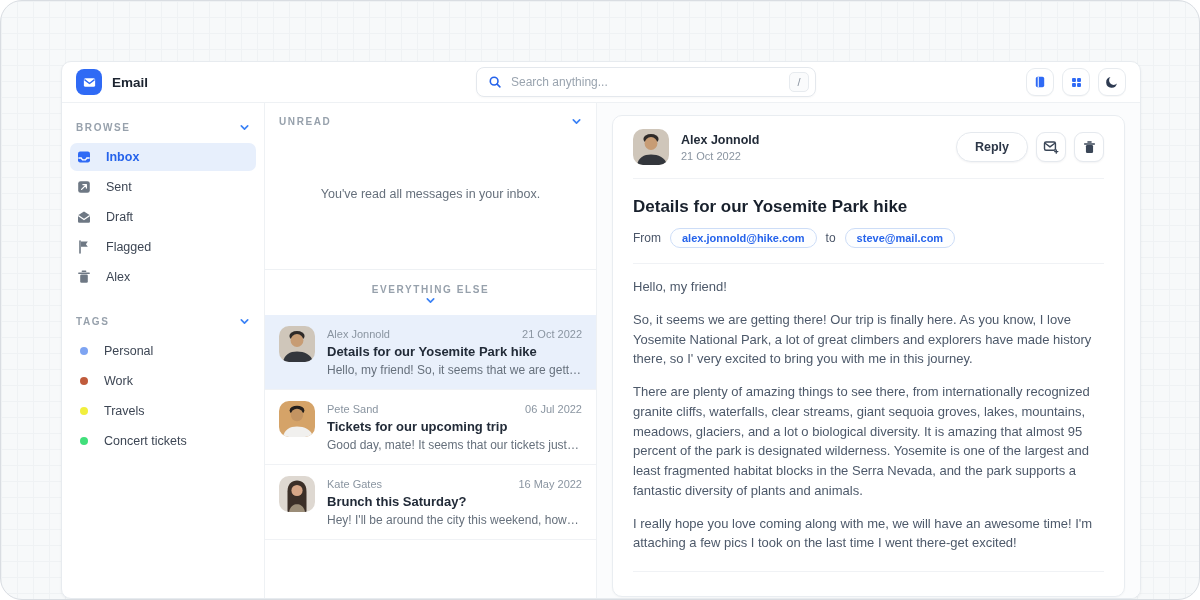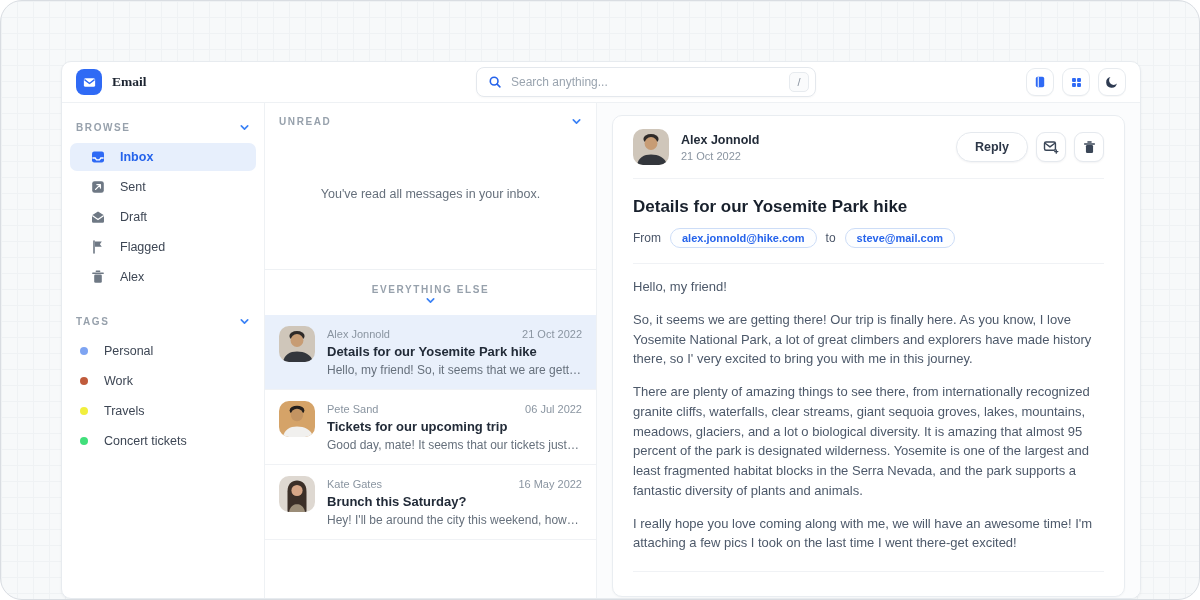--- a/index.html
+++ b/index.html
@@ -15,34 +15,34 @@
   .app {
     position:absolute; left:60px; top:60px; width:1080px; height:538px;
     background:#fff; border:1px solid #e7ebef; border-radius:10px;
     box-shadow:0 1px 3px rgba(16,24,40,.05);
     display:flex; flex-direction:column; overflow:hidden;
   }
   
   .topbar { height:41px; min-height:41px; border-bottom:1px solid #eef1f4; display:flex; align-items:center; padding:0 14px; }
   .brand { display:flex; align-items:center; gap:10px; width:190px; }
   .logo { width:26px; height:26px; border-radius:8px; background:#2f6af5; display:flex; align-items:center; justify-content:center; }
-  .brand-title { font-size:13.5px; font-weight:700; color:#1c2430;font-family:Liberation Serif, serif; }
+  .brand-title { font-size:13.5px; font-weight:700; color:#1c2430; }
   .search { width:340px; height:30px; border:1px solid #e4e8ed; border-radius:8px; background:#fff; display:flex; align-items:center; gap:9px; padding:0 6px 0 11px; margin:0 auto; box-shadow:0 1px 2px rgba(16,24,40,.03); }
   .search input { border:0; outline:0; flex:1; font-size:12px; color:#333; background:transparent; font-family:inherit; }
   .search input::placeholder { color:#9aa4af; }
   .kbd { width:20px; height:20px; border:1px solid #e7ebef; border-radius:5px; background:#fafbfc; color:#8a94a0; font-size:11px; display:flex; align-items:center; justify-content:center; }
   .top-actions { display:flex; gap:8px; }
   .hbtn { width:28px; height:28px; border:1px solid #e7ebef; border-radius:9px; background:#fff; display:flex; align-items:center; justify-content:center; cursor:pointer; box-shadow:0 1px 1px rgba(16,24,40,.03); }
   
   .cols { flex:1; display:flex; min-height:0; }
   .sidebar { width:202px; min-width:202px; padding:8px 8px 0; }
   .sec-head { display:flex; align-items:center; justify-content:space-between; padding:11px 6px 10px; }
   .sec-label { font-size:10px; font-weight:700; letter-spacing:1.6px; color:#97a1ac; }
   .chev { display:flex; }
-  .nav-item { display:flex; align-items:center; gap:14px; padding:6px 20px; margin-bottom:2px; border-radius:7px; font-size:12.5px; color:#3d4654; cursor:pointer; }
+  .nav-item { display:flex; align-items:center; gap:14px; padding:6px 6px; margin-bottom:2px; border-radius:7px; font-size:12.5px; color:#3d4654; cursor:pointer; }
   .nav-item svg { color:#6e7884; }
   .nav-item.active { background:#e7effc; color:#2563eb; font-weight:600; }
   .nav-item.active svg { color:#2f6af5; }
   .tag-item { display:flex; align-items:center; gap:16px; padding:7px 10px; margin-bottom:2px; font-size:12.5px; color:#3d4654; cursor:pointer; }
   .dot { width:8px; height:8px; border-radius:50%; }
   .dot-0 { background:#7ea4f2; } .dot-1 { background:#c05b3c; } .dot-2 { background:#f1ef3d; } .dot-3 { background:#41df7b; }
   
   .mid { width:333px; min-width:333px; border-left:1px solid #eef1f4; border-right:1px solid #eef1f4; display:flex; flex-direction:column; }
   .mid .sec-head { padding:13px 14px 8px; }
   .unread-block { height:167px; min-height:167px; border-bottom:1px solid #eef1f4; display:flex; flex-direction:column; }

